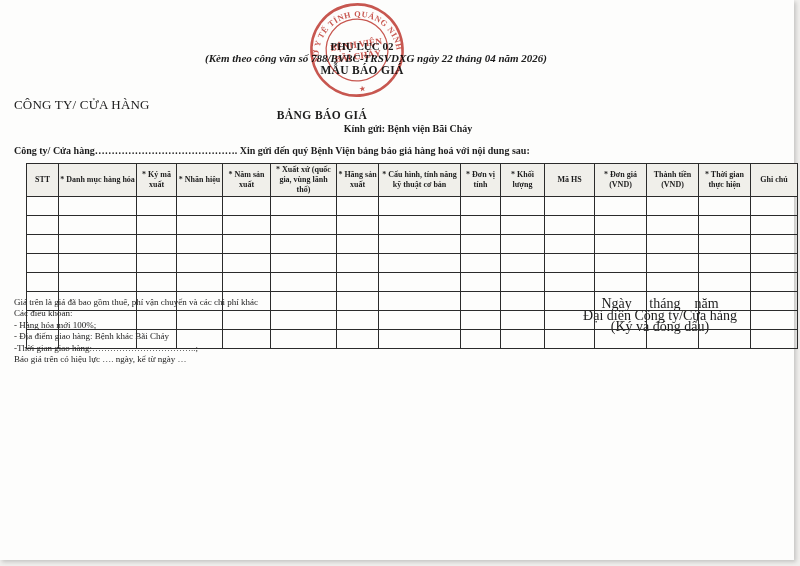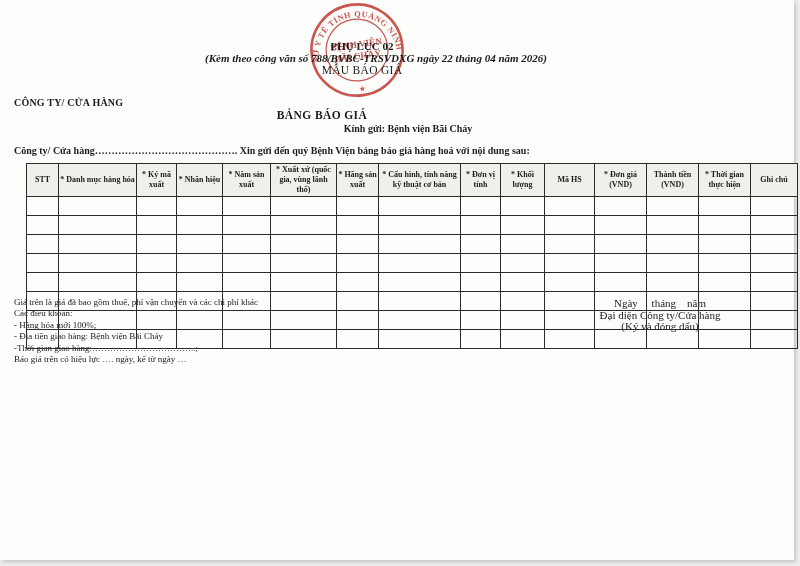--- a/index.html
+++ b/index.html
@@ -19,39 +19,39 @@
   }
   .stamp svg{width:100%;height:100%;}
   .stamp .ring-t{font-size:8.4px;font-weight:bold;letter-spacing:.6px;}
   .stamp .ctr1{font-size:9.6px;font-weight:bold;}
   .stamp .ctr2{font-size:9.6px;font-weight:bold;}
   .stamp .star{font-size:8px;}
   
   .hdr{position:absolute;left:0;top:40px;width:724px;text-align:center;z-index:2;}
   .hdr-appendix{font-size:11px;font-weight:bold;}
   .hdr-ref{font-size:11px;font-weight:bold;font-style:italic;margin-left:28px;}
-  .hdr-form{font-size:11.5px;font-weight:normal;letter-spacing:.3px;}
-  .corp{position:absolute;left:14px;top:97px;font-size:10px;font-weight:bold;letter-spacing:.2px;text-align:center;}
+  .hdr-form{font-size:11.5px;font-weight:bold;letter-spacing:.3px;}
+  .corp{position:absolute;left:14px;top:97px;font-size:13px;font-weight:normal;letter-spacing:.2px;text-align:center;}
   .title{position:absolute;left:0;top:109px;width:644px;text-align:center;font-size:11.5px;font-weight:bold;letter-spacing:.4px;}
   .recipient{position:absolute;left:0;top:123px;width:800px;text-align:center;font-size:10px;font-weight:bold;padding-left:8px;}
   .intro{position:absolute;left:14px;top:145px;font-size:10px;font-weight:bold;}
   
   table.quote{
     position:absolute;left:26px;top:163px;width:757px;
     border-collapse:collapse;table-layout:fixed;z-index:1;
   }
   table.quote th,table.quote td{border:1px solid #2b2b2b;overflow:hidden;}
   table.quote th{
     background:#f0efea;font-weight:bold;font-size:8px;line-height:1.25;
     text-align:center;vertical-align:middle;padding:1px 1px;height:25px;
   }
   table.quote td{height:11.8px;padding:0;}
   
   .terms{position:absolute;left:14px;top:297px;font-size:9px;line-height:11.4px;}
-  .sig{position:absolute;left:578px;top:298px;width:164px;text-align:center;font-size:11px;line-height:11.5px;}
+  .sig{position:absolute;left:578px;top:298px;width:164px;text-align:center;font-size:14px;line-height:11.5px;}
 </style>
 </head>
 <body>
 
 <div class="page">
 
   <div class="stamp">
     <svg viewBox="0 0 100 100">
       <defs>
         <path id="arcTop" d="M 10,56 A 40,40 0 1 1 90,56" fill="none"></path>
@@ -254,21 +254,21 @@
           <td>&nbsp;</td>
         </tr>
       </tbody>
   </table>
 
   <div class="terms">
     <div>Giá trên là giá đã bao gồm thuế, phí vận chuyển và các chi phí khác</div>
     <div>Các điều khoản:</div>
     <div>
         <div>- Hàng hóa mới 100%;</div>
-        <div>- Địa tiền giao hàng: Bệnh viện Bãi Cháy</div>
+        <div>- Địa điểm giao hàng: Bệnh khác Bãi Cháy</div>
         <div>-Thời gian giao hàng:……………………………..;</div>
       </div>
     <div>Báo giá trên có hiệu lực …. ngày, kể từ ngày …</div>
   </div>
 
   <div class="sig">
     <div>Ngày&nbsp;&nbsp;&nbsp;&nbsp;&nbsp;tháng&nbsp;&nbsp;&nbsp;&nbsp;năm</div>
     <div>Đại diện Công ty/Cửa hàng</div>
     <div>(Ký và đóng dấu)</div>
   </div>

